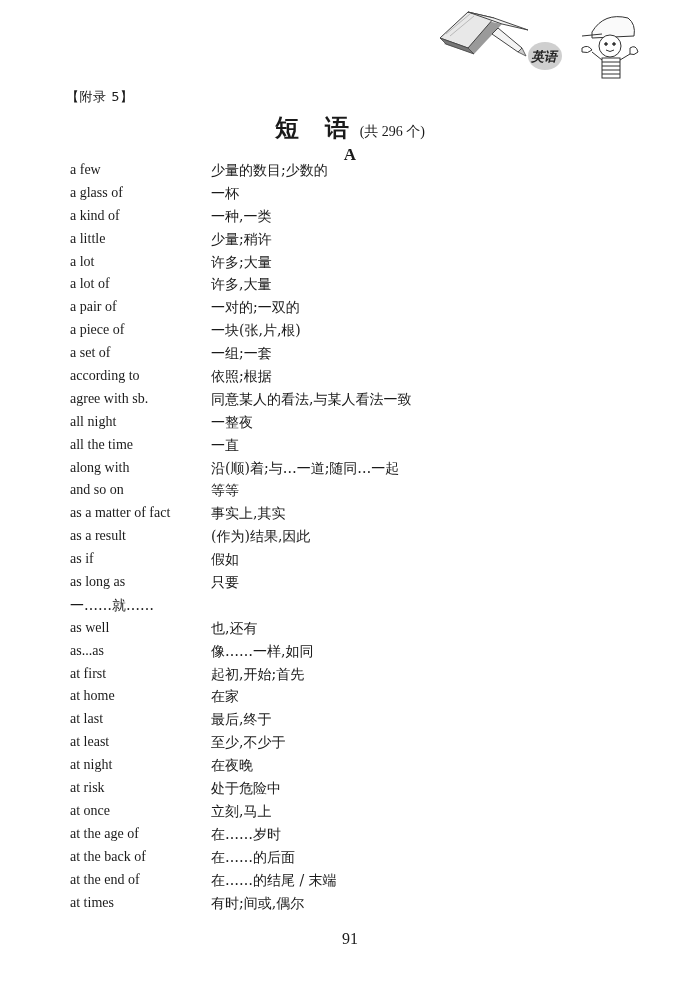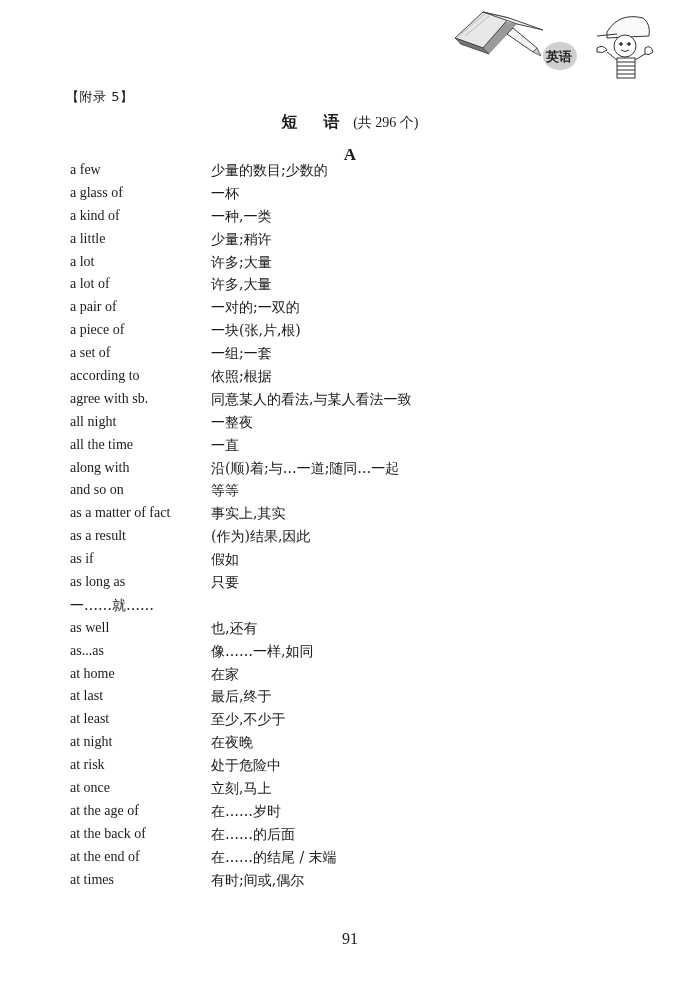--- a/index.html
+++ b/index.html
@@ -1,20 +1,20 @@
 <!DOCTYPE html>
 <html><head>
 <meta charset="utf-8">
 <style>
   html, body { margin: 0; padding: 0; background: #ffffff; }
   body { width: 700px; height: 986px; position: relative; overflow: hidden; color: #1a1a1a; font-family: "Liberation Serif", "DejaVu Serif", serif; }
-  .header-art { position: absolute; left: 447px; top: 4px; width: 240px; height: 78px; }
+  .header-art { position: absolute; left: 432px; top: 4px; width: 240px; height: 78px; font-style: italic; }
   .appendix { position: absolute; left: 66px; top: 88px; font-family: "DejaVu Sans", "Liberation Sans", sans-serif; font-size: 13px; letter-spacing: 0.5px; }
   .title { position: absolute; left: 0; width: 700px; top: 112px; text-align: center; }
-  .title-main { font-family: Liberation Mono, monospace; font-weight: bold; font-size: 16px; letter-spacing: 0; }
+  .title-main { font-family: Liberation Sans, sans-serif; font-weight: bold; font-size: 24px; letter-spacing: 0; }
   .title-main .ch1 { margin-right: 26px; }
   .title-sub { font-size: 14px; margin-left: 4px; }
   .letter { position: absolute; left: 0; width: 700px; top: 145px; text-align: center; font-size: 17px; font-weight: bold; }
   .entries { position: absolute; left: 70px; top: 160px; width: 560px; }
   .row { display: flex; height: 22.9px; line-height: 20px; font-size: 14px; }
   .en { width: 141px; flex: none; }
   .zh { font-family: "DejaVu Serif", serif; font-size: 14px; }
   .page-num { position: absolute; left: 0; width: 700px; top: 930px; text-align: center; font-size: 16px; }
 </style>
 </head>
@@ -149,20 +149,24 @@
     </div>
   <div class="row">
       <span class="en">as well</span>
       <span class="zh">也,还有</span>
     </div>
   <div class="row">
       <span class="en">as...as</span>
       <span class="zh">像……一样,如同</span>
     </div>
   <div class="row">
+      <span class="en">at first</span>
+      <span class="zh">起初,开始;首先</span>
+    </div>
+  <div class="row">
       <span class="en">at home</span>
       <span class="zh">在家</span>
     </div>
   <div class="row">
       <span class="en">at last</span>
       <span class="zh">最后,终于</span>
     </div>
   <div class="row">
       <span class="en">at least</span>
       <span class="zh">至少,不少于</span>

